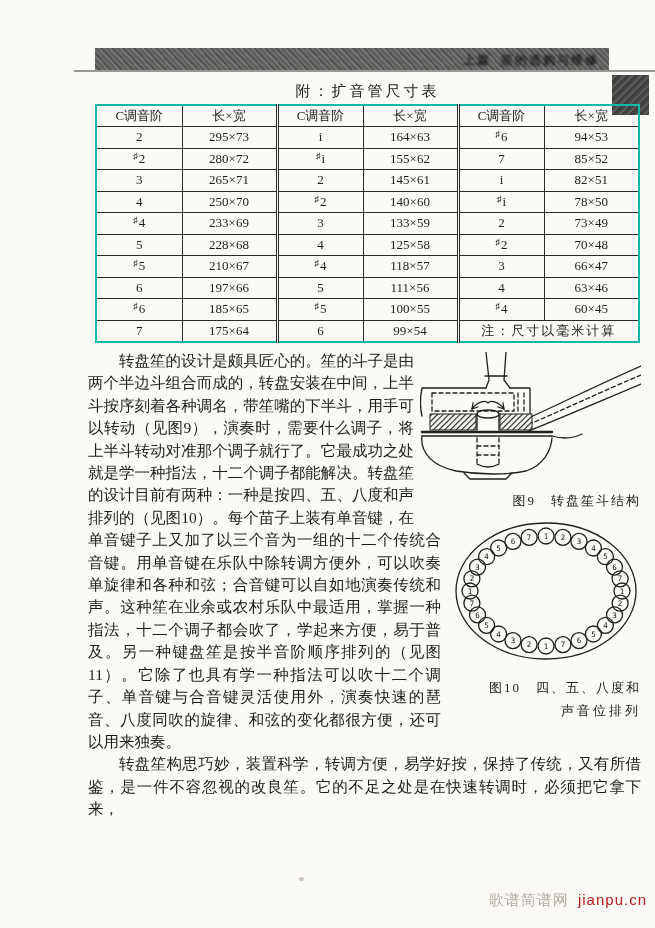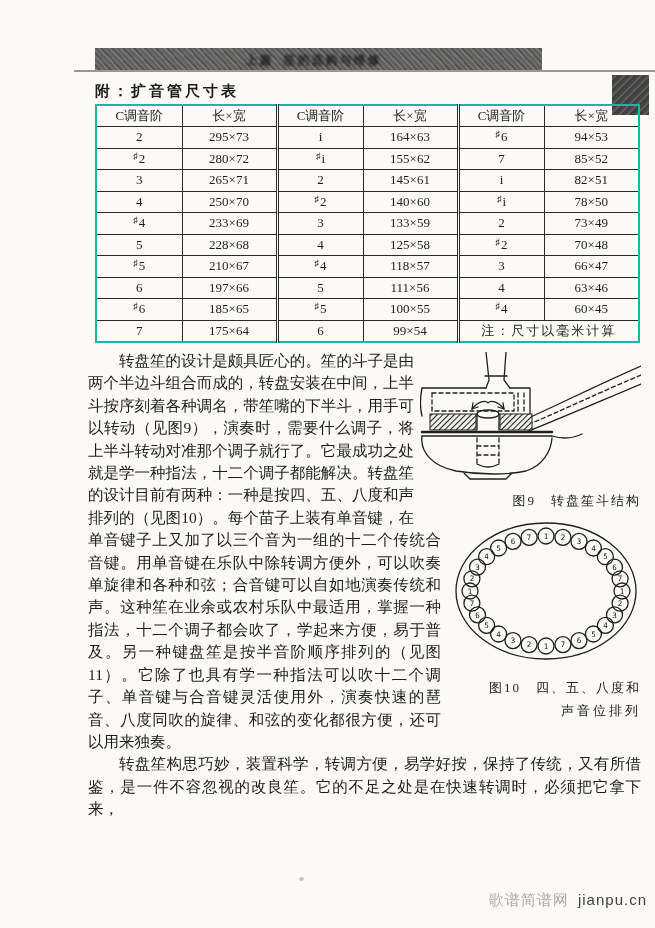--- a/index.html
+++ b/index.html
@@ -4,40 +4,40 @@
 <style>
   * { margin:0; padding:0; box-sizing:border-box; }
   html,body { background:#e8e6e2; }
   .page {
     position:relative; width:655px; height:928px; margin:0 auto;
     background:#fbfaf7; overflow:hidden; color:#1c1c1c;
     font-family:"Liberation Serif","DejaVu Serif",serif;
   }
   
   .band {
-    position:absolute; left:95px; top:48px; width:447px; height:24px;
+    position:absolute; left:95px; top:48px; width:514px; height:24px;
     background:repeating-linear-gradient(47deg,#5d5d5d 0 2px,#767472 2px 4px,#545454 4px 6px,#6e6c69 6px 8px);
-    display:flex; align-items:center; justify-content:center;
+    display:flex; align-items:center; justify-content:flex-end;
   }
   .band .band-text {
     font-size:12px; letter-spacing:2px; padding-right:10px;
     color:rgba(18,18,18,0.82); filter:blur(0.8px); font-weight:bold; white-space:nowrap;
   }
   .band .band-section { margin-right:10px; }
   .rule {
     position:absolute; left:74px; top:70px; width:581px; height:2px; background:#9a9895;
   }
   .page-tab {
     position:absolute; left:612px; top:75px; width:37px; height:40px;
     background:repeating-linear-gradient(135deg,#454545 0 2px,#5b5b59 2px 4px,#3e3e3e 4px 6px);
   }
   
   .table-title {
-    position:absolute; left:95px; top:82px; width:545px; 
-    font-size:15px; font-weight:bold; letter-spacing:3px;
+    position:absolute; left:95px; top:82px; width:545px; text-align:center;
+    font-size:15px; font-weight:normal; letter-spacing:3px;
   }
   table.size-table {
     position:absolute; left:95px; top:104px; width:545px;
     border-collapse:collapse; table-layout:fixed;
     border:2px solid #14b8a6;
   }
   .size-table th, .size-table td {
     border:1px solid #2b2b2b; text-align:center; font-weight:normal;
     font-size:13px; height:21.5px; padding:0 2px; white-space:nowrap;
   }
@@ -64,21 +64,21 @@
   svg .dash { stroke-dasharray:4 3; }
   svg .thick { stroke-width:2.4; }
   svg .ring-num { font-size:7.5px; fill:#111; text-anchor:middle;
     font-family:"DejaVu Sans Mono",monospace; }
   
   .footer {
     position:absolute; top:891px; right:8px; font-size:15px; letter-spacing:1px;
     font-family:"Liberation Sans","DejaVu Sans",sans-serif;
   }
   .footer .site-name { color:#b3aba3; }
-  .footer .site-url { color:#404040; text-decoration:none; margin-left:4px; }
+  .footer .site-url { color:#b91c1c; text-decoration:none; margin-left:4px; }
   .smudge { position:absolute; left:299px; top:877px; width:5px; height:4px;
     background:#c9c5bf; border-radius:50%; }
 </style>
 </head>
 <body>
 
 <div class="page">
 
   <div class="band">
     <span class="band-text"><span class="band-section">上篇</span><span>笙的选购与维修</span></span>

